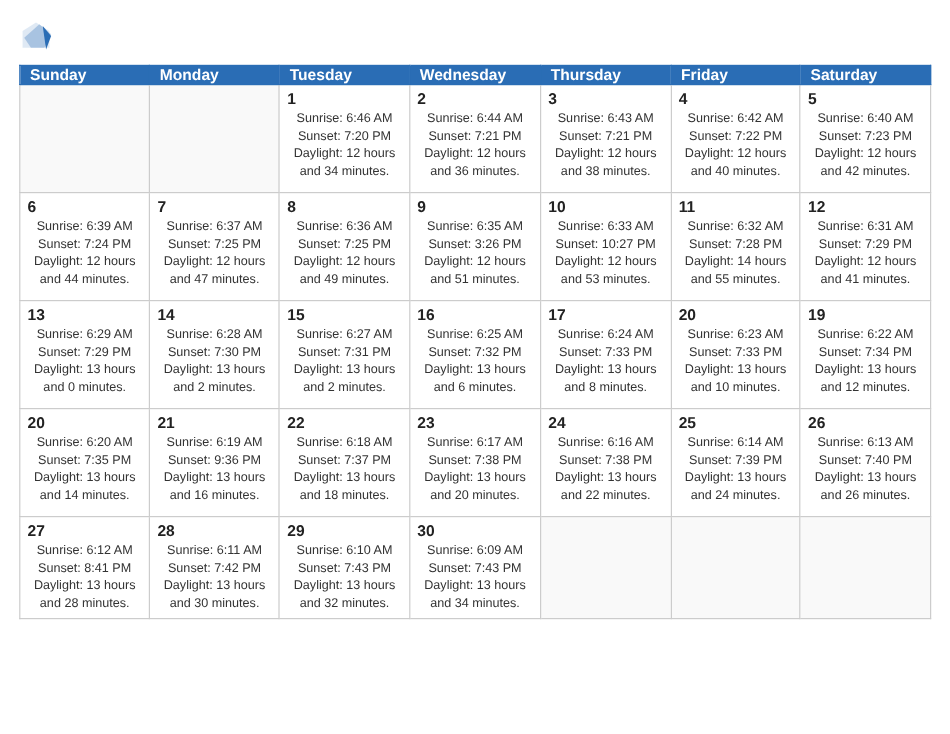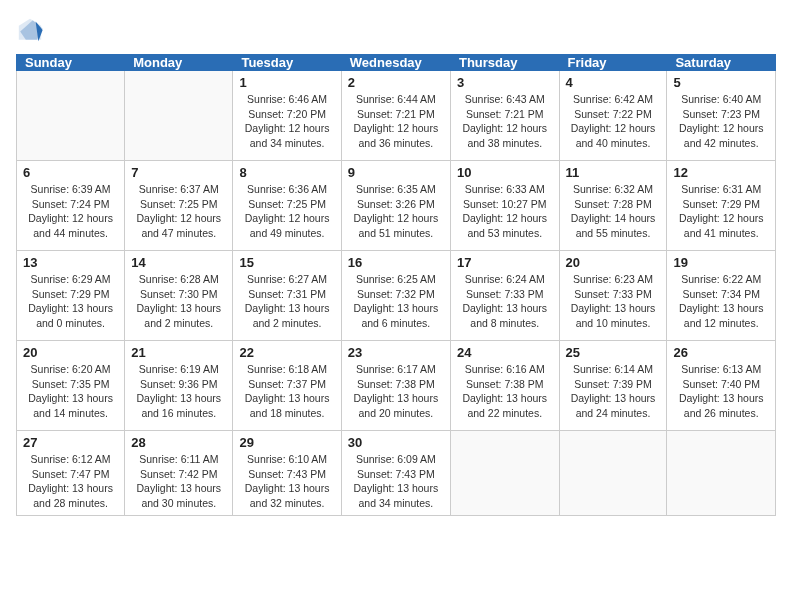--- a/index.html
+++ b/index.html
@@ -333,21 +333,21 @@
             <div class="sunset">Sunset: 7:40 PM</div>
             <div class="daylight">Daylight: 13 hours and 26 minutes.</div>
           </div>
         </td>
       </tr>
       <tr>
         <td>
           <span class="day-number">27</span>
           <div class="day-info">
             <div class="sunrise">Sunrise: 6:12 AM</div>
-            <div class="sunset">Sunset: 7:47 PM</div>
+            <div class="sunset">Sunset: 8:41 PM</div>
             <div class="daylight">Daylight: 13 hours and 28 minutes.</div>
           </div>
         </td>
         <td>
           <span class="day-number">28</span>
           <div class="day-info">
             <div class="sunrise">Sunrise: 6:11 AM</div>
             <div class="sunset">Sunset: 7:42 PM</div>
             <div class="daylight">Daylight: 13 hours and 30 minutes.</div>
           </div>

